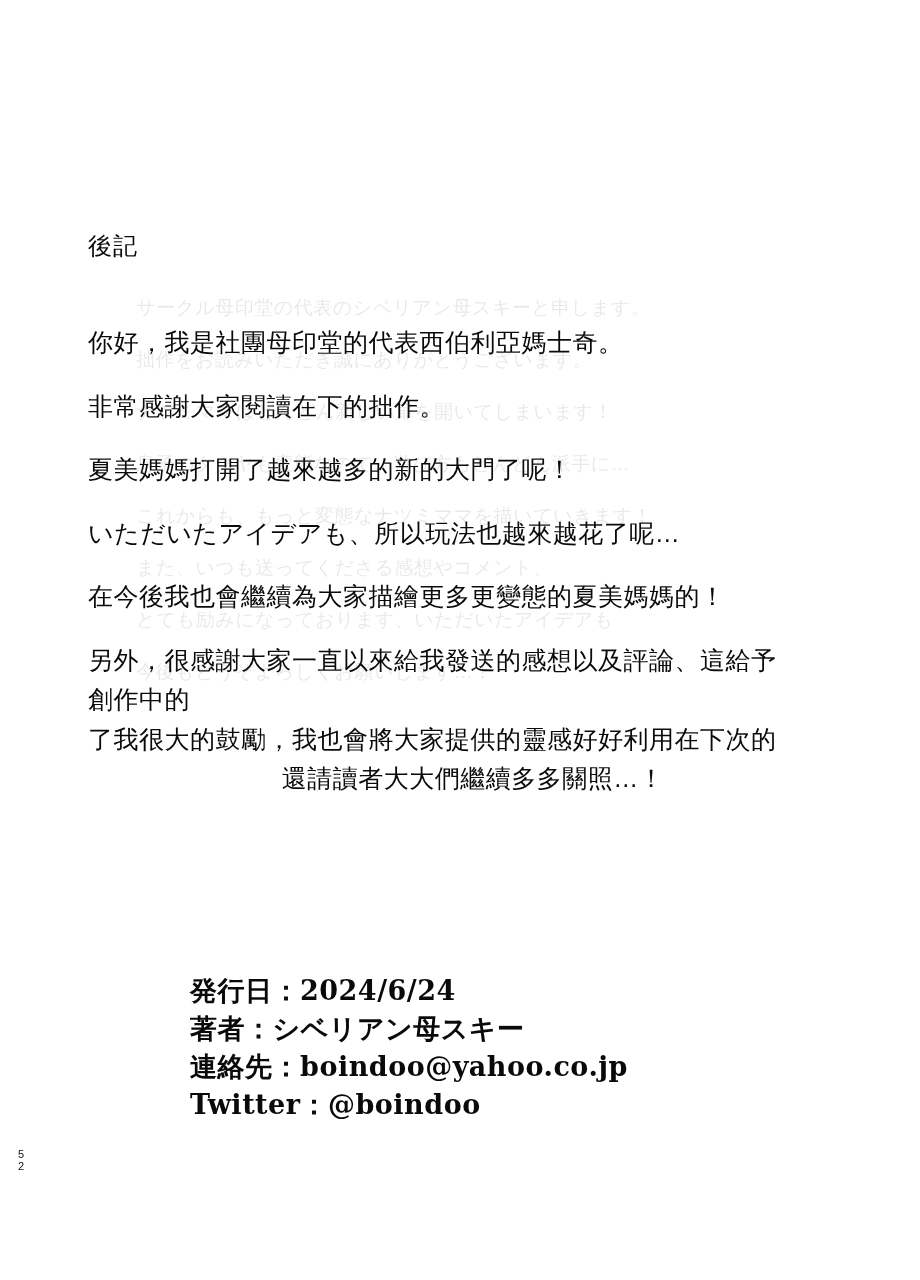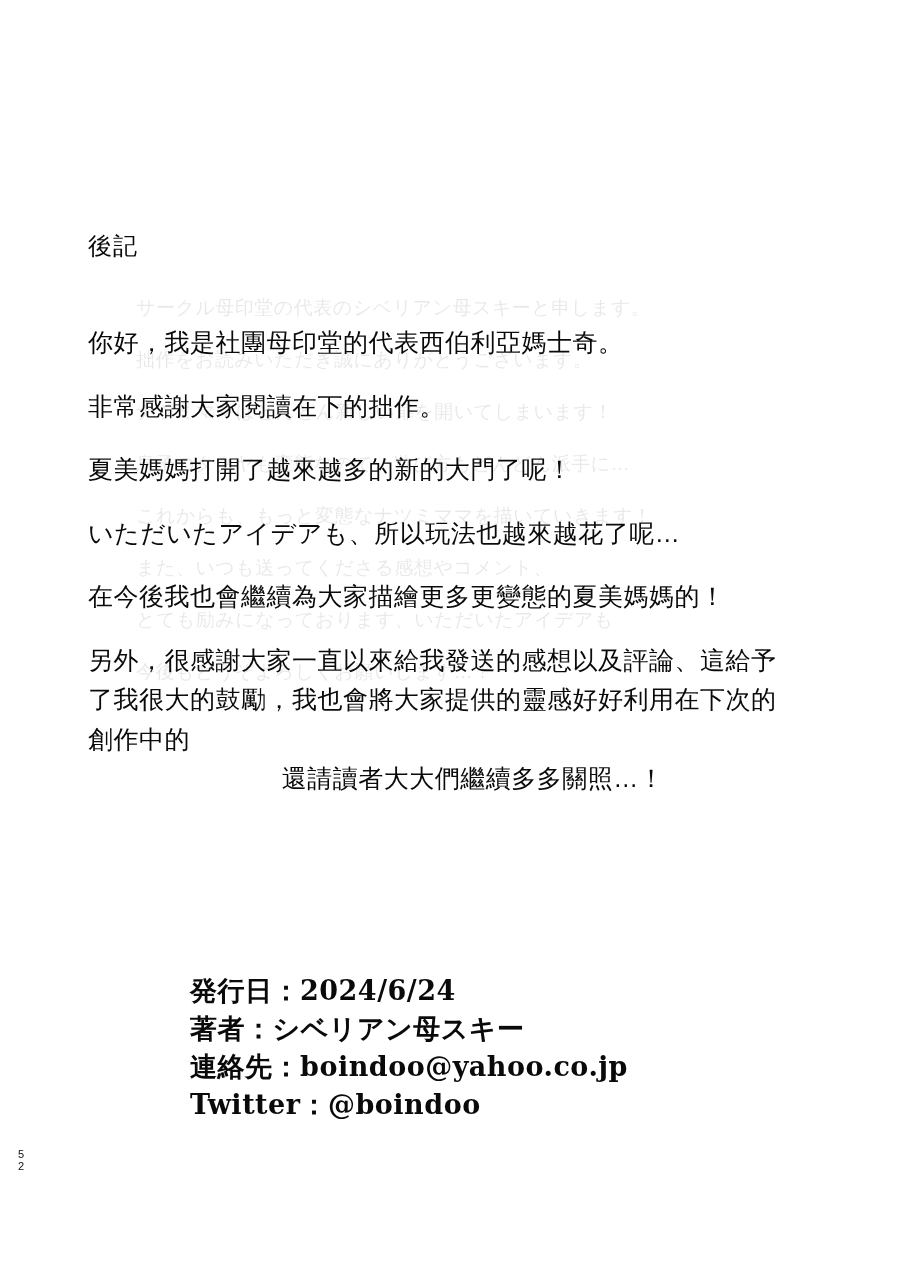--- a/index.html
+++ b/index.html
@@ -111,22 +111,22 @@
 
   <div class="afterword-title">後記</div>
 
   <div class="body-text">
     <p>你好，我是社團母印堂的代表西伯利亞媽士奇。</p>
     <p>非常感謝大家閱讀在下的拙作。</p>
     <p>夏美媽媽打開了越來越多的新的大門了呢！</p>
     <p>いただいたアイデアも、所以玩法也越來越花了呢…</p>
     <p>在今後我也會繼續為大家描繪更多更變態的夏美媽媽的！</p>
     <p class="tight">另外，很感謝大家一直以來給我發送的感想以及評論、這給予</p>
+    <p class="tight">創作中的</p>
     <p class="tight">了我很大的鼓勵，我也會將大家提供的靈感好好利用在下次的</p>
-    <p class="tight">創作中的</p>
     <p class="block">還請讀者大大們繼續多多關照…！</p>
   </div>
 
   <div class="colophon">
     <div>発行日：2024/6/24</div>
     <div>著者：シベリアン母スキー</div>
     <div>連絡先：boindoo@yahoo.co.jp</div>
     <div>Twitter：@boindoo</div>
   </div>
 

